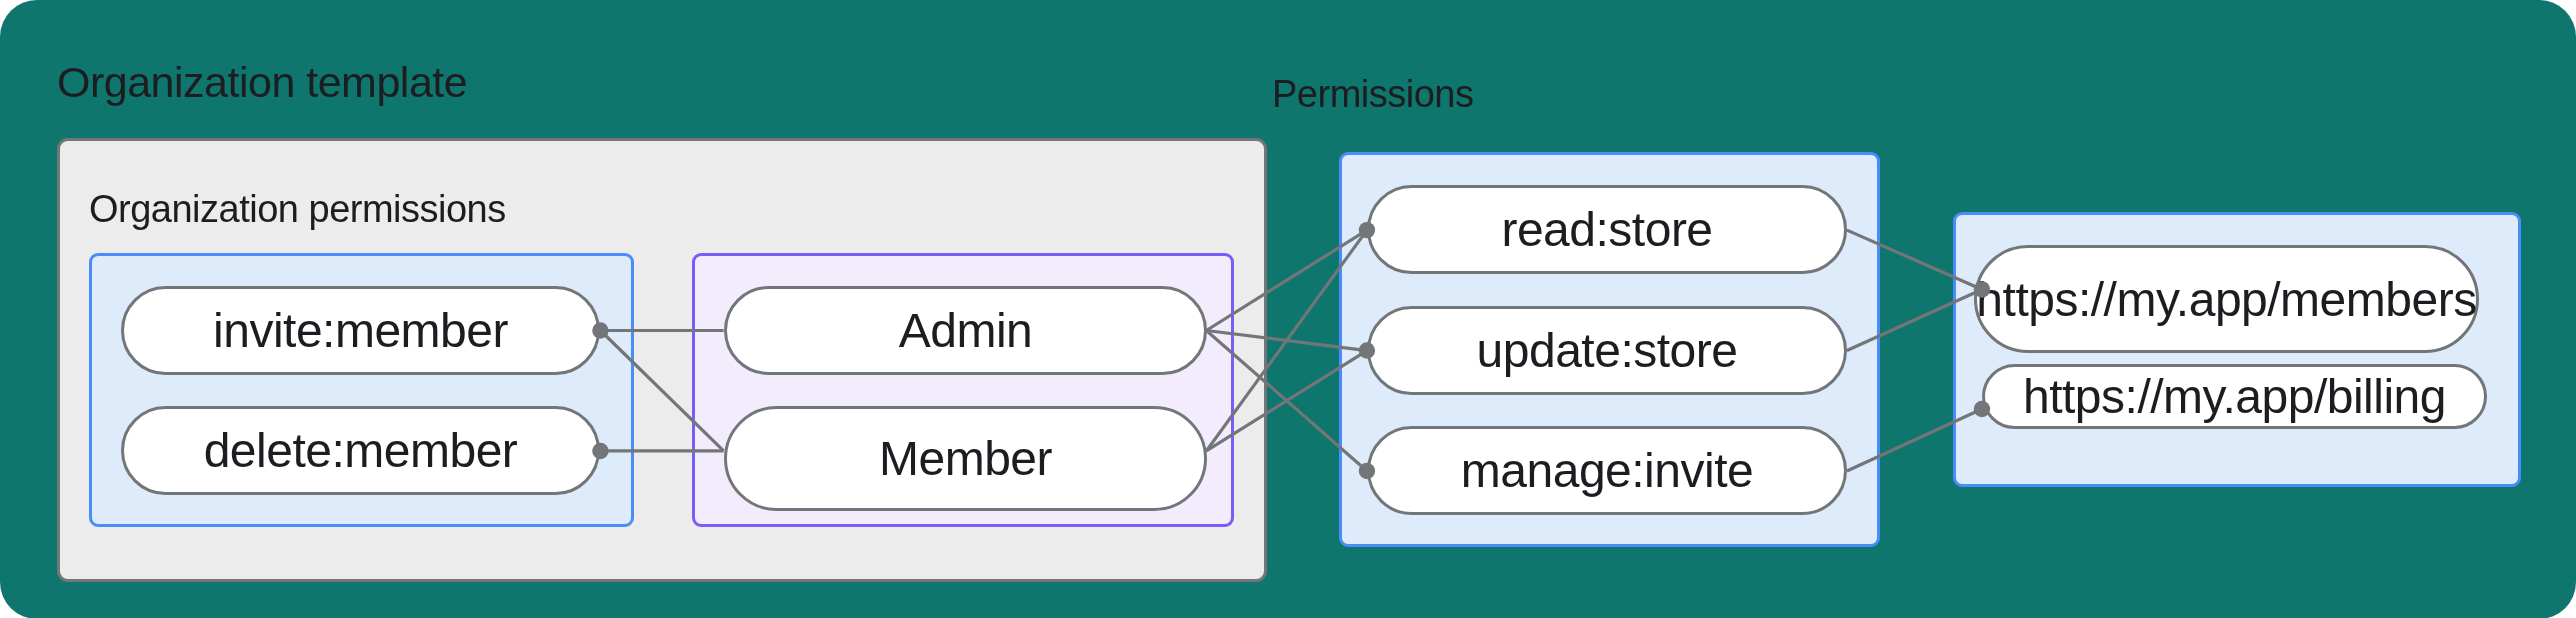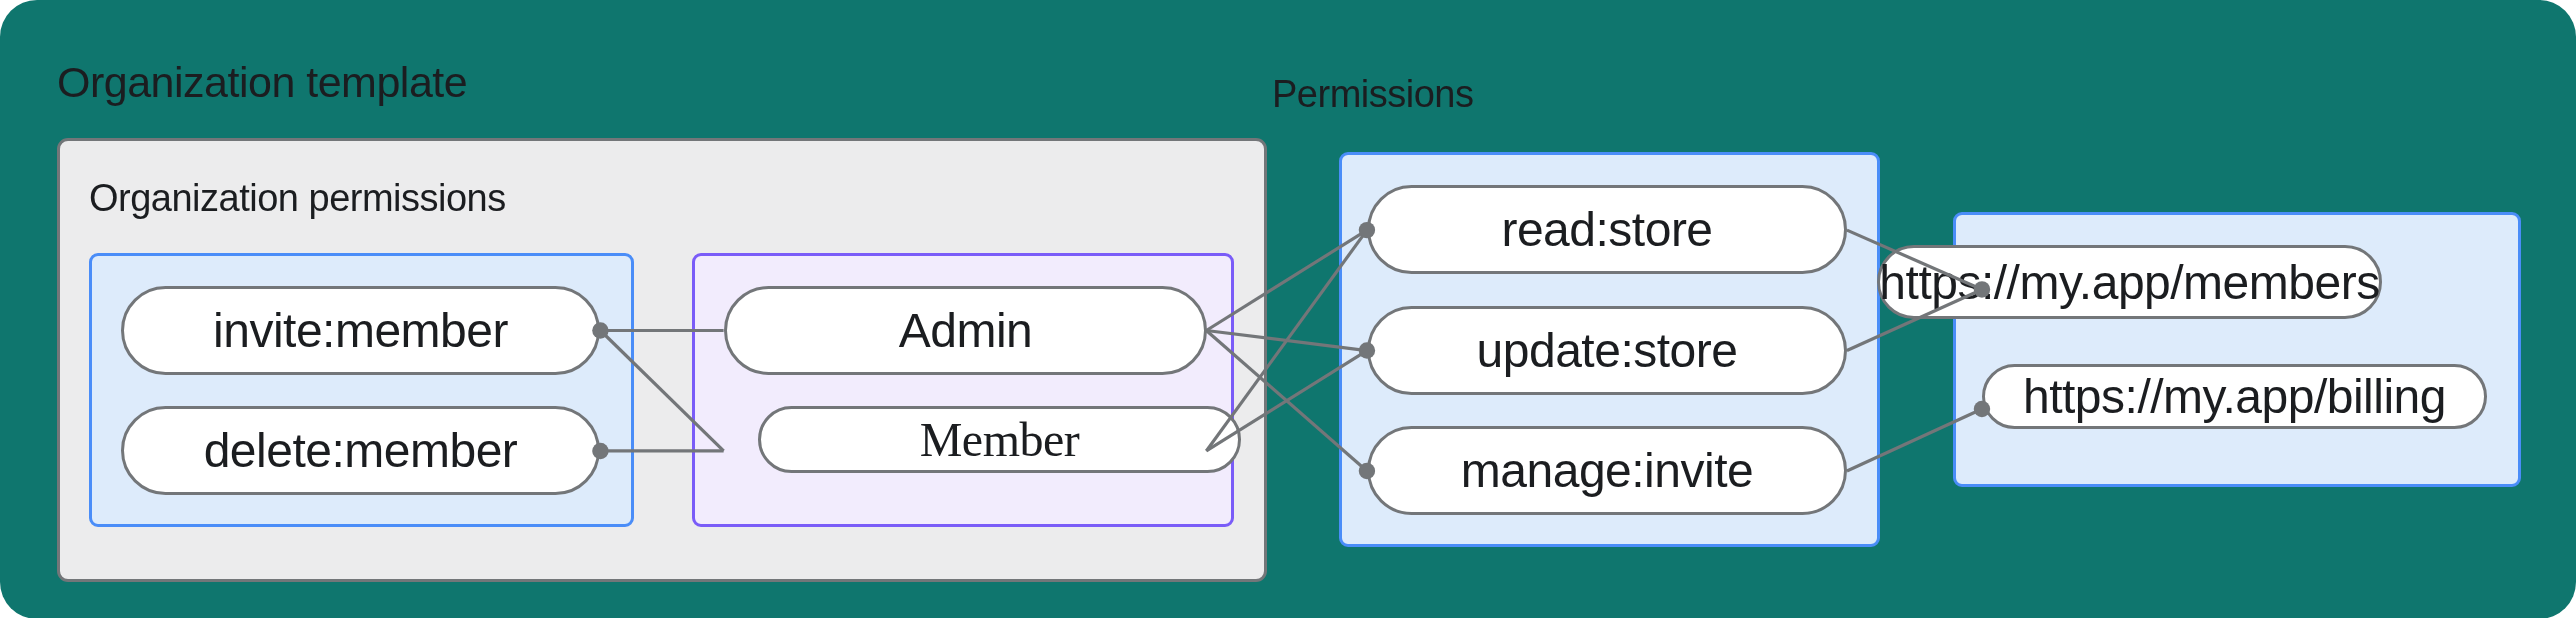--- a/index.html
+++ b/index.html
@@ -60,35 +60,35 @@
   <div class="diagram-label title-label" style="left:57px; top:58px;">Organization template</div>
 
   <div id="boxes-layer">
       <div class="gbox" style="left: 57px; top: 138px; width: 1210px; height: 444px; background: rgb(236, 236, 237); border-color: rgb(115, 118, 121); border-width: 3.7px; border-radius: 11px;"></div>
       <div class="gbox" style="left: 89px; top: 253px; width: 545px; height: 274px; background: rgb(221, 235, 251); border-color: rgb(74, 141, 248); border-width: 3.7px; border-radius: 9px;"></div>
       <div class="gbox" style="left: 692px; top: 253px; width: 542px; height: 274px; background: rgb(242, 236, 253); border-color: rgb(122, 92, 248); border-width: 3.7px; border-radius: 9px;"></div>
       <div class="gbox" style="left: 1339px; top: 152px; width: 541px; height: 395px; background: rgb(221, 235, 251); border-color: rgb(74, 141, 248); border-width: 3.7px; border-radius: 9px;"></div>
       <div class="gbox" style="left: 1953px; top: 212px; width: 568px; height: 275px; background: rgb(221, 235, 251); border-color: rgb(74, 141, 248); border-width: 3.7px; border-radius: 9px;"></div>
     </div>
 
-  <div class="diagram-label section-label" style="left:89px; top:177px;text-align:center;">Organization permissions</div>
+  <div class="diagram-label section-label" style="left:89px; top:188px;text-align:center;">Organization permissions</div>
 
 
   <div class="diagram-label section-label" style="left:1272px; top:73px;">Permissions</div>
 
 
   <div id="nodes-layer">
       <div class="pill" style="left: 121px; top: 286px; width: 479px; height: 89px;">invite:member</div>
       <div class="pill" style="left: 121px; top: 406px; width: 479px; height: 89px;">delete:member</div>
       <div class="pill" style="left: 724px; top: 286px; width: 483px; height: 89px;">Admin</div>
-      <div class="pill" style="left: 758px; top: 406px; width: 483px; height: 67px; font-family: Liberation Serif, serif;">Member</div>
+      <div class="pill" style="left: 724px; top: 406px; width: 483px; height: 105px;">Member</div>
       <div class="pill" style="left: 1367px; top: 185px; width: 480px; height: 89px;">read:store</div>
       <div class="pill" style="left: 1367px; top: 306px; width: 480px; height: 89px;">update:store</div>
       <div class="pill" style="left: 1367px; top: 426px; width: 480px; height: 89px;">manage:invite</div>
-      <div class="pill" style="left: 1877px; top: 245px; width: 505px; height: 74px;">https://my.app/members</div>
+      <div class="pill" style="left: 1974px; top: 245px; width: 505px; height: 108px;">https://my.app/members</div>
       <div class="pill" style="left: 1982px; top: 364px; width: 505px; height: 65px;">https://my.app/billing</div>
     </div>
 
   <svg id="edge-layer" width="2576" height="619" viewBox="0 0 2823 678">
       <line x1="658" y1="362" x2="793" y2="362" stroke="#737679" stroke-width="3.5"></line>
       <line x1="658" y1="362" x2="793" y2="494" stroke="#737679" stroke-width="3.5"></line>
       <line x1="658" y1="494" x2="793" y2="494" stroke="#737679" stroke-width="3.5"></line>
       <line x1="1322" y1="362" x2="1498" y2="252" stroke="#737679" stroke-width="3.5"></line>
       <line x1="1322" y1="362" x2="1498" y2="384" stroke="#737679" stroke-width="3.5"></line>
       <line x1="1322" y1="362" x2="1498" y2="516" stroke="#737679" stroke-width="3.5"></line>

